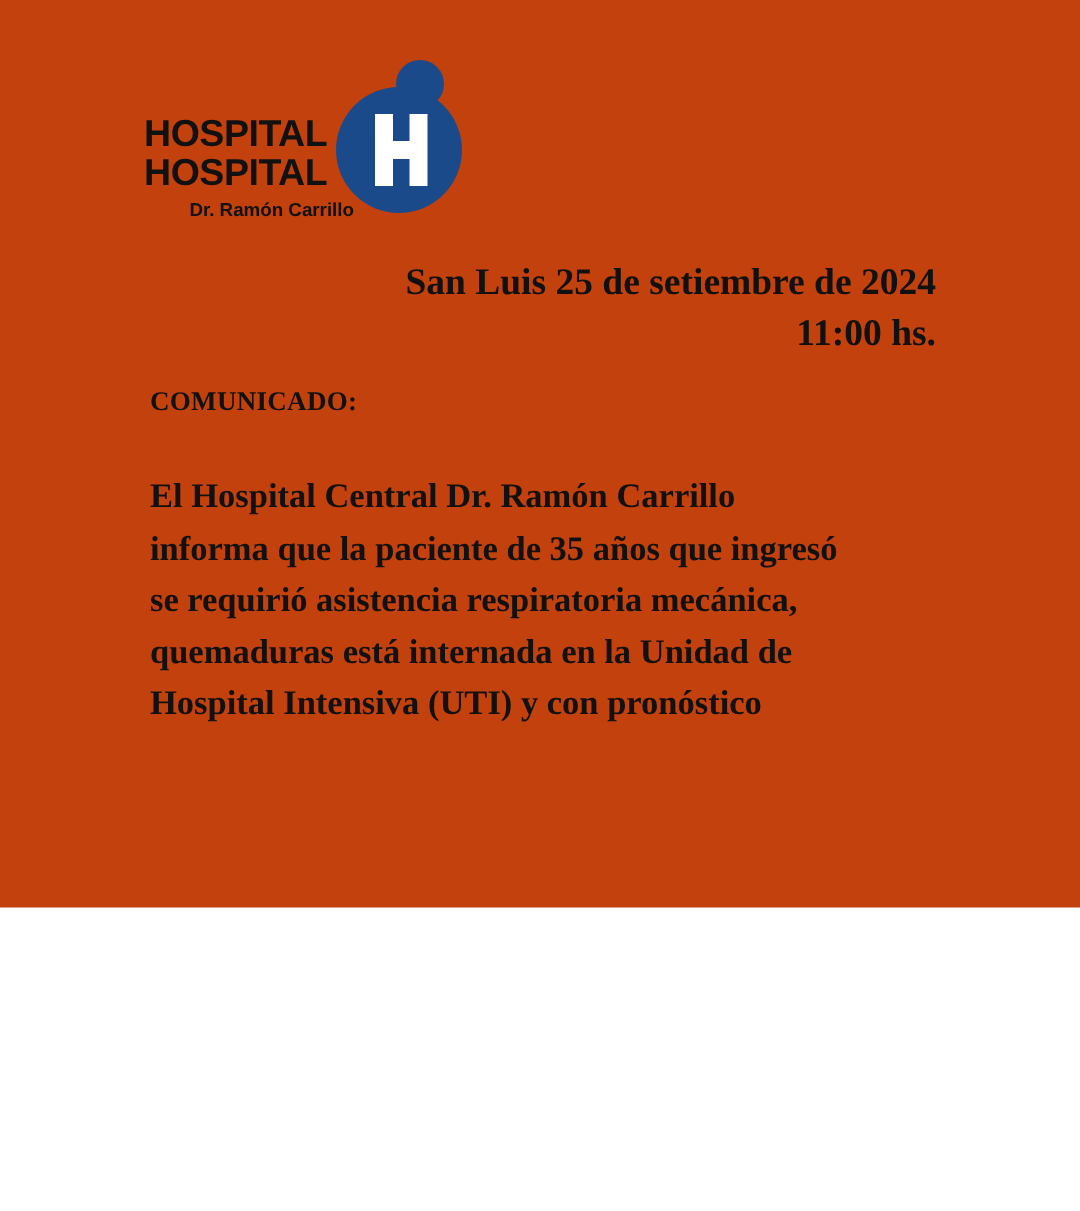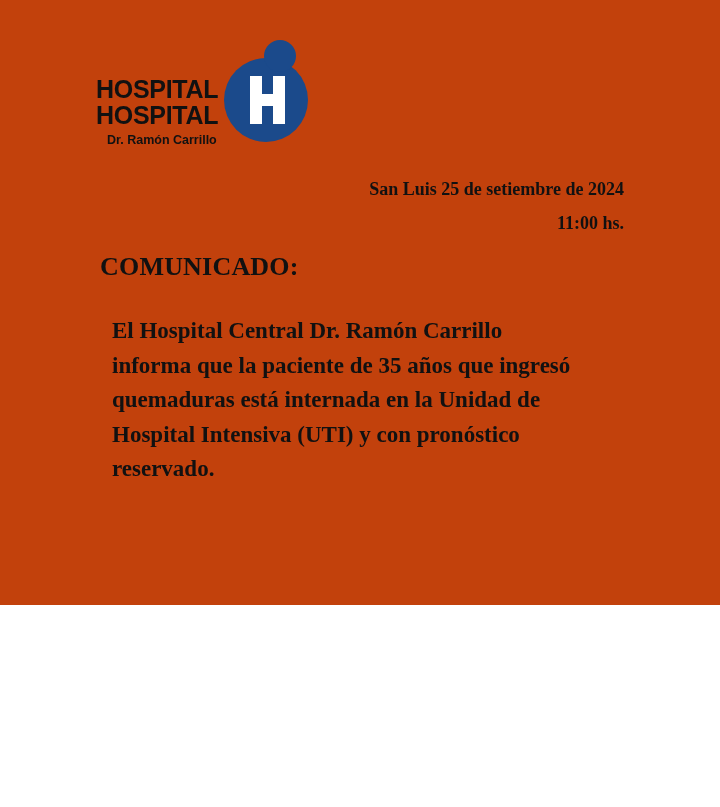--- a/index.html
+++ b/index.html
@@ -56,62 +56,62 @@
     color: #111111;
   }
   .logo-sub {
     font-family: "Liberation Sans", sans-serif;
     font-size: 12.5px;
     font-weight: bold;
     color: #111111;
     margin-top: 5px;
     margin-left: 11px;
     letter-spacing: 0px;
+    text-align: right;
   }
 
   
   .dateline {
     position: absolute;
     left: 100px;
     top: 172px;
     width: 524px;
     text-align: right;
     font-weight: bold;
-    font-size: 18px;
+    font-size: 25px;
     line-height: 34px;
     color: #111111;
   }
   .dateline .line2 {
     display: block;
     text-align: right;
   }
 
   
   .heading {
     position: absolute;
     left: 100px;
     top: 252px;
     font-weight: bold;
-    font-size: 26px;
+    font-size: 18px;
     line-height: 30px;
     color: #111111;
     letter-spacing: 0.2px;
   }
 
   
   .body-text {
     position: absolute;
     left: 100px;
     top: 314px;
     width: 530px;
     font-weight: bold;
     font-size: 23px;
     line-height: 34.5px;
     color: #111111;
-    margin-left: 12px;
   }
   .body-text .ln {
     display: block;
     white-space: pre;
   }
 </style>
 </head>
 <body>
 
 <div class="page">
@@ -137,18 +137,18 @@
   <div class="dateline">
     <span>San Luis 25 de setiembre de 2024</span>
     <span class="line2">11:00 hs.</span>
   </div>
 
   <div class="heading">COMUNICADO:</div>
 
   <div class="body-text">
     <span class="ln">El Hospital Central Dr. Ramón Carrillo</span>
     <span class="ln">informa que la paciente de 35 años que ingresó</span>
+    <span class="ln">se requirió asistencia respiratoria mecánica,</span>
     <span class="ln">quemaduras está internada en la Unidad de</span>
     <span class="ln">Hospital Intensiva (UTI) y con pronóstico</span>
-    <span class="ln">reservado.</span>
   </div>
 
 </div>
 
 </body></html>

